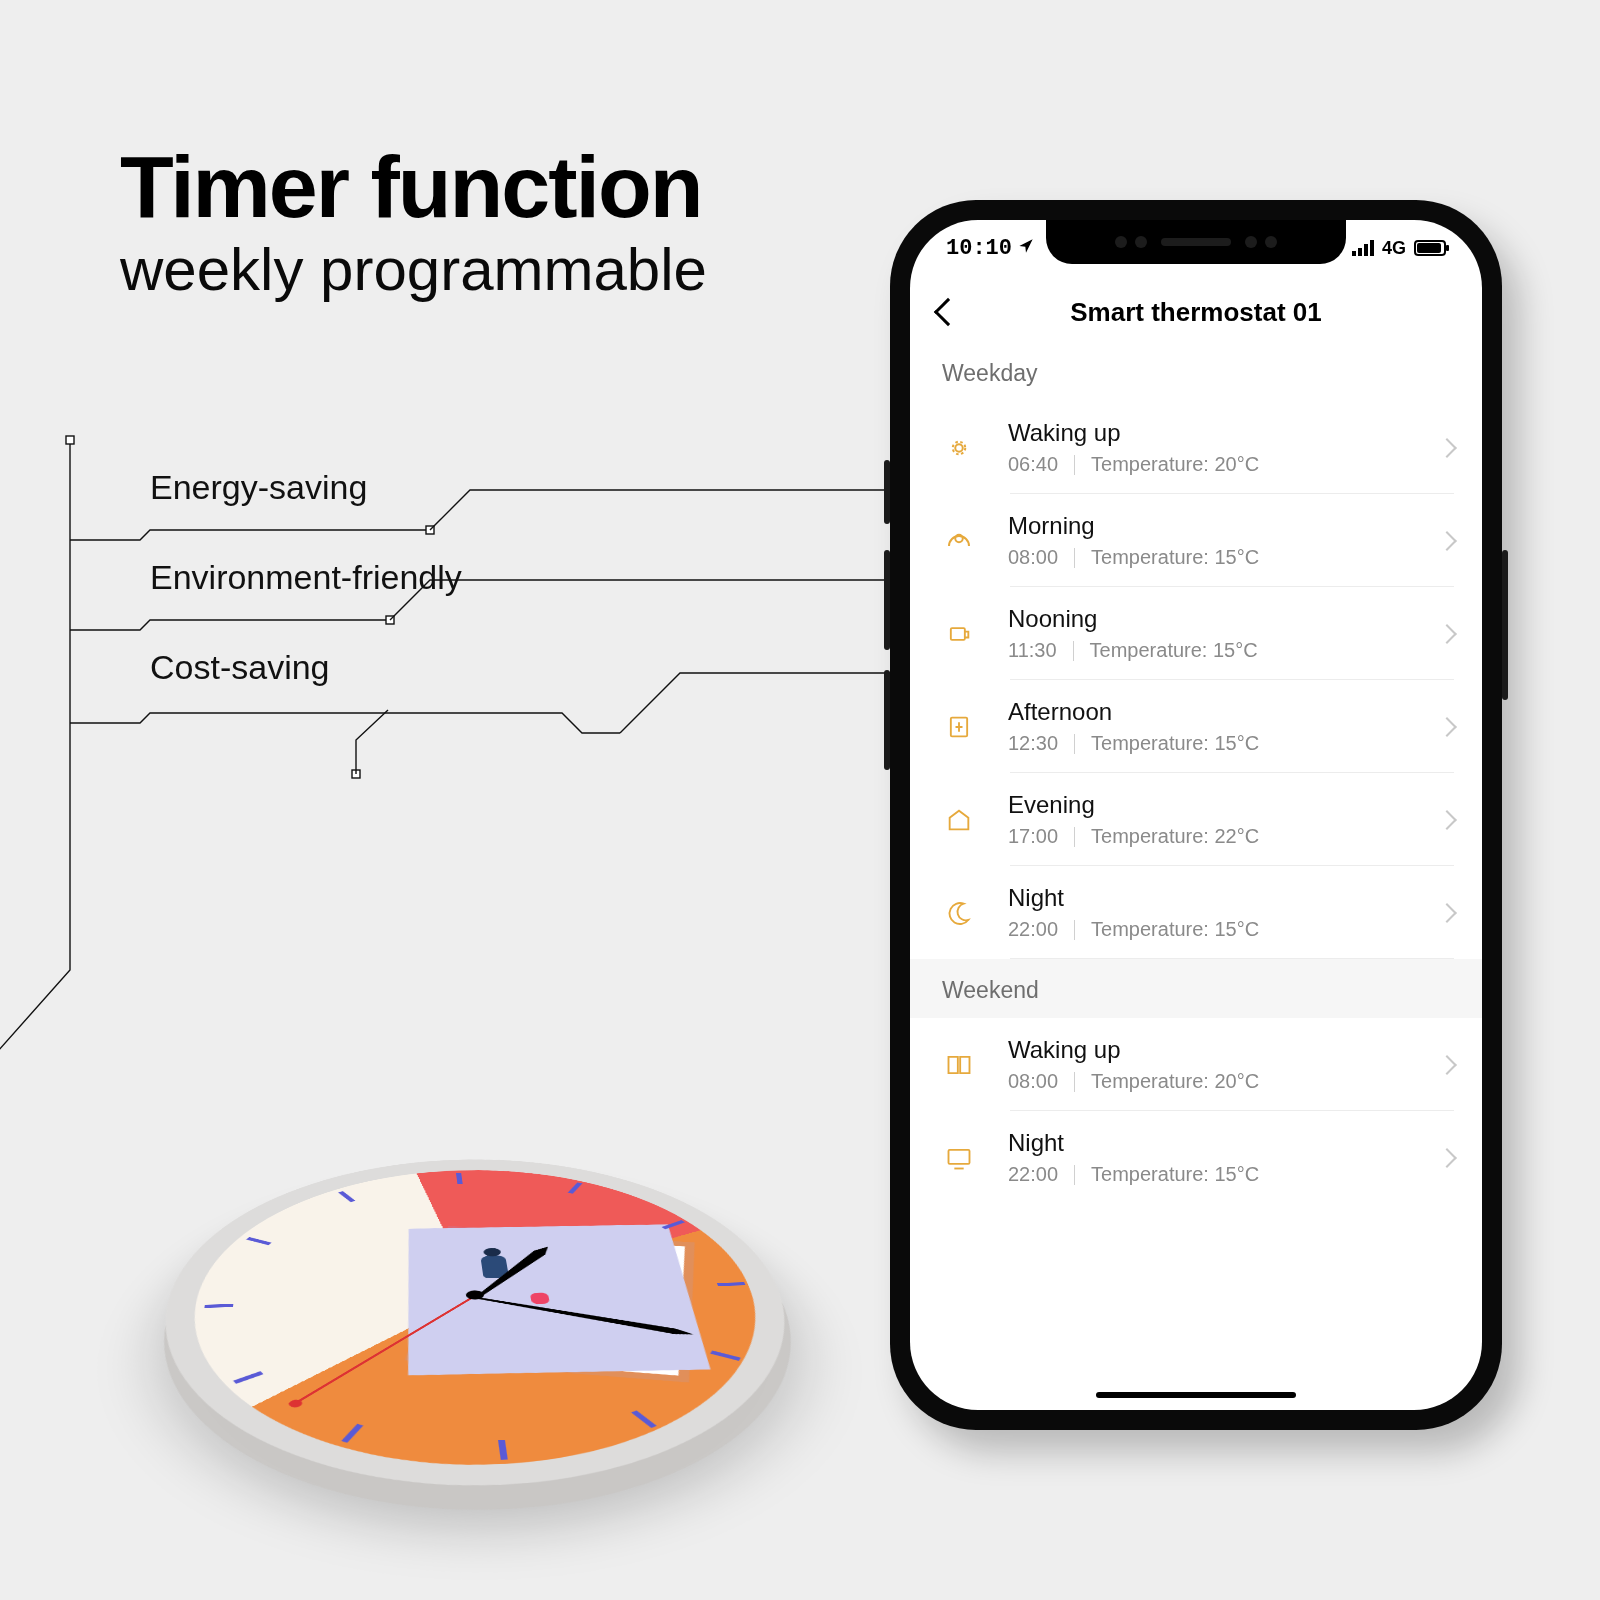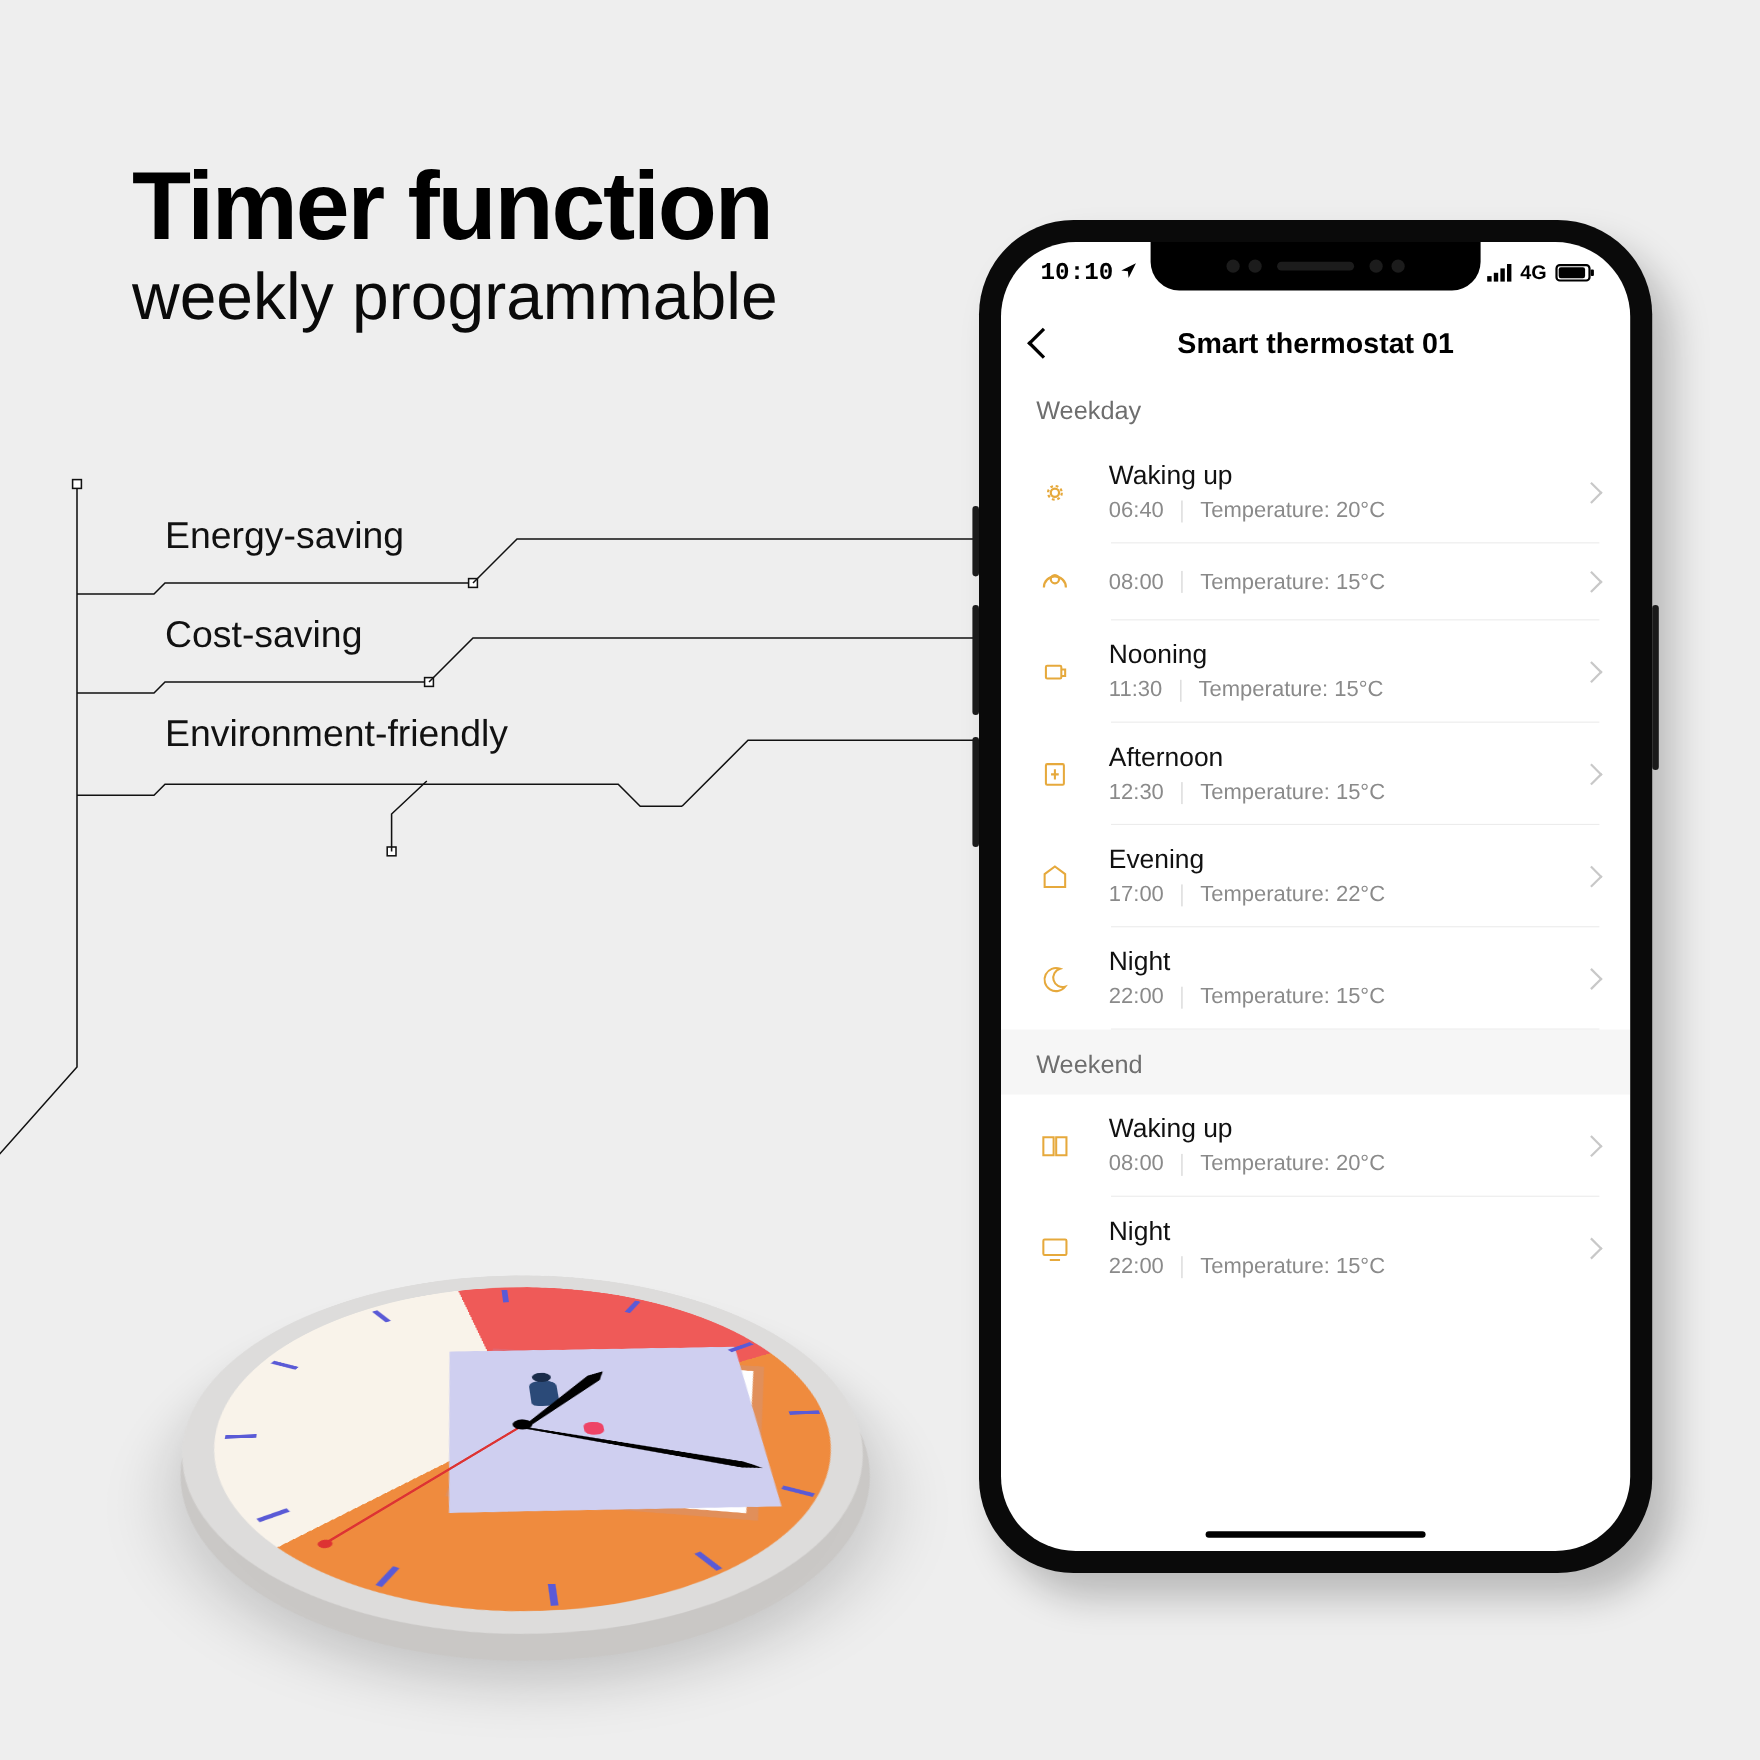--- a/index.html
+++ b/index.html
@@ -320,24 +320,24 @@
     <path d="M390 620 L430 580 L890 580"></path>
     <path d="M620 733 L680 673 L890 673"></path>
   </g>
 </svg>
 
 <div class="features">
   <div class="feat">
       <span>Energy-saving</span>
     </div>
   <div class="feat">
+      <span>Environment-friendly</span>
+    </div>
+  <div class="feat">
       <span>Cost-saving</span>
-    </div>
-  <div class="feat">
-      <span>Environment-friendly</span>
     </div>
 </div>
 
 <div class="phone">
   <div class="btn-side btn-left1"></div>
   <div class="btn-side btn-left2"></div>
   <div class="btn-side btn-left3"></div>
   <div class="btn-side btn-right"></div>
   <div class="screen">
     <div class="notch">
@@ -406,20 +406,21 @@
       <div class="row">
         <span class="ico">
           <svg viewBox="0 0 24 24" width="30" height="30">
               <g fill="none" stroke="#e6a93c" stroke-width="1.6">
                 <path d="M4 16a8 8 0 0 1 16 0"></path>
                 <circle cx="12" cy="10" r="3"></circle>
               </g>
             </svg>
         </span>
         <div class="body">
+          <div class="label">Morning</div>
           <div class="meta">
               <span>08:00</span>
               <span class="divider"></span>
               <span>Temperature: 15°C</span>
             </div>
         </div>
         <span class="chev"></span>
       </div>
 
       <div class="row">

